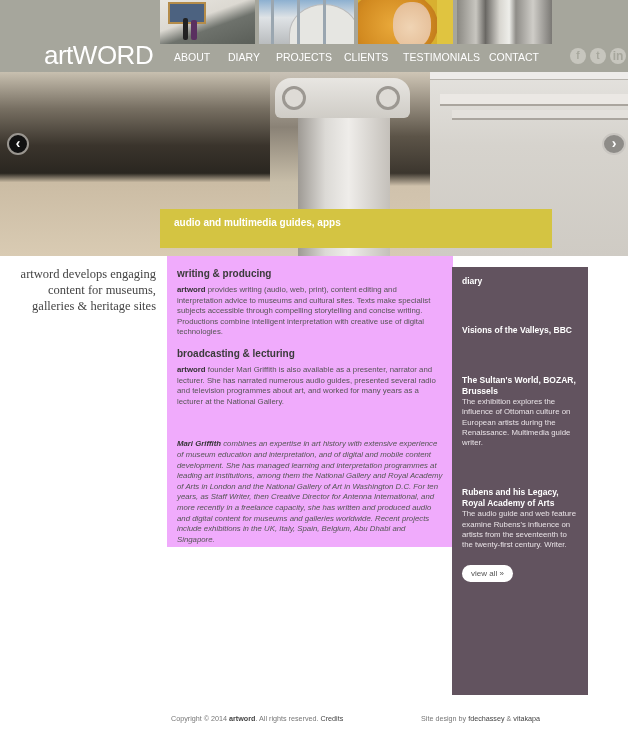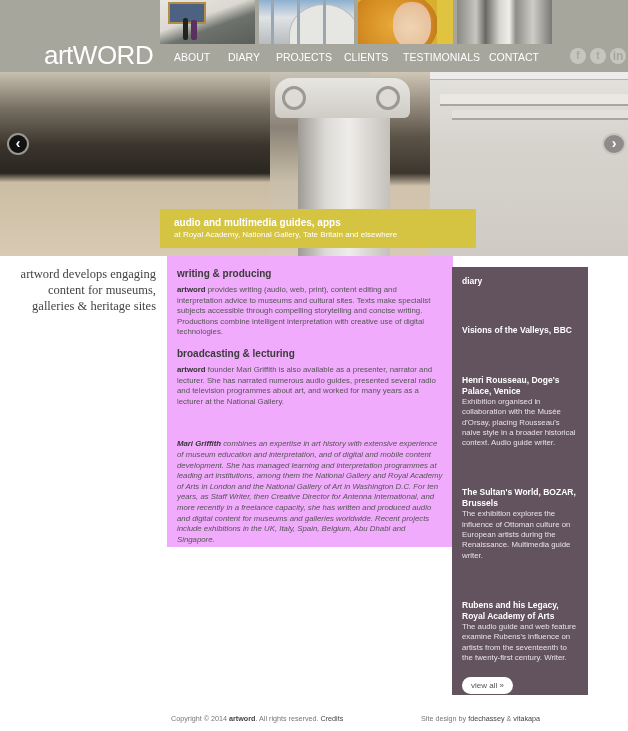--- a/index.html
+++ b/index.html
@@ -41,21 +41,21 @@
   #hero .volute-l { left: 282px; } #hero .volute-r { left: 376px; }
   #hero .wall-right { position: absolute; left: 430px; top: 0; width: 198px; height: 184px; background: linear-gradient(180deg, #e4e2de 0%, #d6d3cd 40%, #cfcbc4 100%); }
   #hero .ledge { position: absolute; left: 430px; top: 0; width: 198px; height: 8px; background: #eeecea; border-bottom: 1px solid #b8b4ae; }
   #hero .ledge2 { position: absolute; left: 440px; top: 22px; width: 188px; height: 12px; background: #ebe8e4; border-bottom: 2px solid #aaa59e; }
   #hero .ledge3 { position: absolute; left: 452px; top: 38px; width: 176px; height: 10px; background: #e4e1dc; border-bottom: 2px solid #aaa59e; }
 
   .arrow { position: absolute; top: 133px; width: 22px; height: 22px; border-radius: 50%; background: #111; border: 2px solid #9a9690; color: #fff; font-size: 14px; font-weight: bold; text-align: center; line-height: 17px; }
   .arrow.prev { left: 7px; }
   .arrow.next { left: 602px; background: #8e8c88; border-color: #c9c6c1; top: 133px; width: 24px; }
 
-  #caption { position: absolute; left: 160px; top: 209px; width: 316px; height: 39px; background: #d4c442; padding: 8px 0 0 14px; color: #ffffff; }
+  #caption { position: absolute; left: 160px; top: 209px; width: 392px; height: 39px; background: #d4c442; padding: 8px 0 0 14px; color: #ffffff; }
   #caption .cap-title { font-size: 10px; font-weight: bold; display: block; }
   #caption .cap-sub { font-size: 8px; display: block; margin-top: 2px; }
 
   
   #intro { position: absolute; left: 10px; top: 266px; width: 146px; text-align: right; font-size: 12.5px; line-height: 16px; color: #444; font-family: Liberation Serif, serif; }
 
   
   #main { position: absolute; left: 167px; top: 256px; width: 286px; height: 291px; background: #f0abfc; padding: 12px 10px 0 10px; }
   #main h2 { font-size: 10px; font-weight: bold; color: #3a3a3a; margin-bottom: 6px; }
   #main p { font-size: 7.8px; line-height: 10.6px; color: #555; }
@@ -125,45 +125,40 @@
   <div class="column"></div>
   <div class="capital"></div>
   <div class="volute-l"></div>
     <div class="volute-r"></div>
 </div>
 <a class="arrow prev">‹</a>
 <a class="arrow next">›</a>
 
 <div id="caption">
   <span class="cap-title">audio and multimedia guides, apps</span>
-  <span class="cap-sub">at Royal Academy, National Gallery, Tate Britain and elsewhere</span>
 </div>
 
 <div id="intro">artword develops engaging content for museums, galleries &amp; heritage sites</div>
 
 <div id="main">
   <h2>writing &amp; producing</h2>
   <p><b>artword</b><span> provides writing (audio, web, print), content editing and interpretation advice to museums and cultural sites. Texts make specialist subjects accessible through compelling storytelling and concise writing. Productions combine intelligent interpretation with creative use of digital technologies.</span></p>
 
   <h2 class="sec2">broadcasting &amp; lecturing</h2>
   <p><b>artword</b><span> founder Mari Griffith is also available as a presenter, narrator and lecturer. She has narrated numerous audio guides, presented several radio and television programmes about art, and worked for many years as a lecturer at the National Gallery.</span></p>
 
   <p class="bio"><b>Mari Griffith</b><span> combines an expertise in art history with extensive experience of museum education and interpretation, and of digital and mobile content development. She has managed learning and interpretation programmes at leading art institutions, among them the National Gallery and Royal Academy of Arts in London and the National Gallery of Art in Washington D.C. For ten years, as Staff Writer, then Creative Director for Antenna International, and more recently in a freelance capacity, she has written and produced audio and digital content for museums and galleries worldwide. Recent projects include exhibitions in the UK, Italy, Spain, Belgium, Abu Dhabi and Singapore.</span></p>
 </div>
 
 <div id="diary">
   <h3>diary</h3>
   <div class="entry">
     <div class="entry-title">Visions of the Valleys, BBC</div>
   </div>
   <div class="entry">
-    <div class="entry-title">Henri Rousseau, Doge's Palace, Venice</div>
-    <div class="entry-body">Exhibition organised in collaboration with the Musée d'Orsay, placing Rousseau's naive style in a broader historical context. Audio guide writer.</div>
-  </div>
-  <div class="entry">
     <div class="entry-title">The Sultan's World, BOZAR, Brussels</div>
     <div class="entry-body">The exhibition explores the influence of Ottoman culture on European artists during the Renaissance. Multimedia guide writer.</div>
   </div>
   <div class="entry">
     <div class="entry-title">Rubens and his Legacy, Royal Academy of Arts</div>
     <div class="entry-body">The audio guide and web feature examine Rubens's influence on artists from the seventeenth to the twenty-first century. Writer.</div>
   </div>
   <a id="view-all">view all »</a>
 </div>
 

